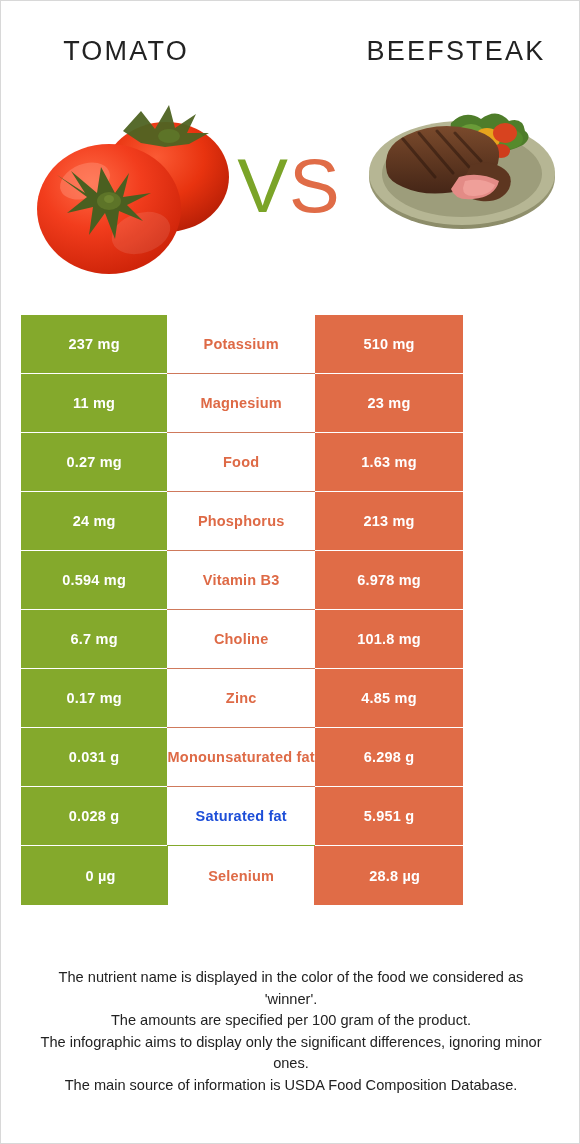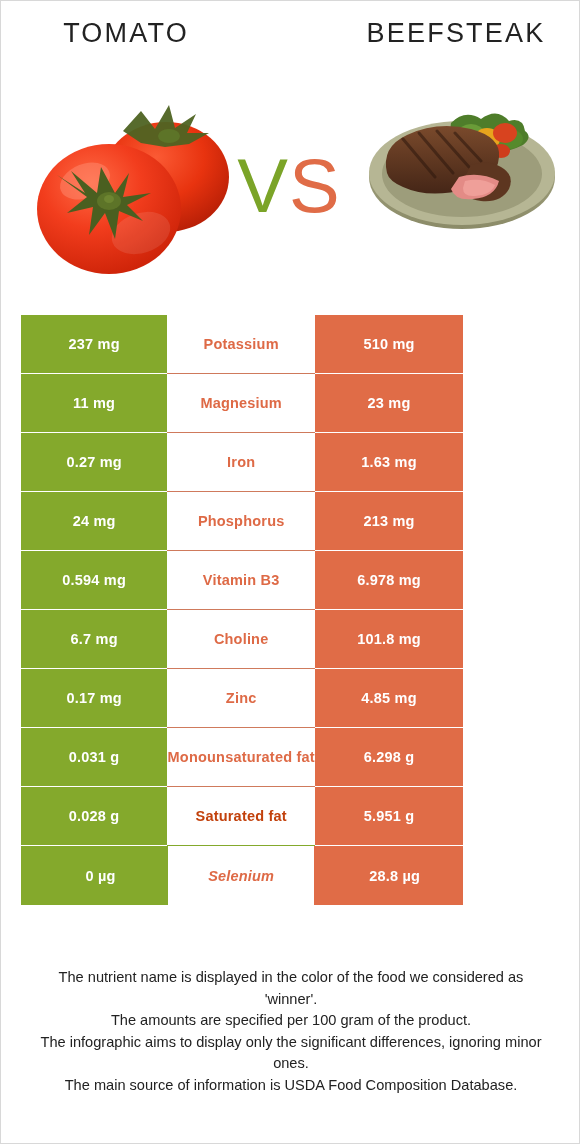--- a/index.html
+++ b/index.html
@@ -23,21 +23,21 @@
 
   
   .header {
     position: absolute;
     top: 0; left: 0;
     width: 580px;
     height: 300px;
   }
   .food-title {
     position: absolute;
-    top: 17px;
+    top: 35px;
     font-size: 27px;
     font-weight: 300;
     letter-spacing: 2.2px;
     color: #222222;
     text-transform: uppercase;
     text-align: center;
     white-space: nowrap;
     font-family: "Liberation Sans", sans-serif;
   }
   #title-left  { left: 0;   width: 250px; }
@@ -109,22 +109,22 @@
   .row:last-child .cell-right { border-bottom: none; padding-left: 12px; }
 
   .nutrient {
     font-size: 14.5px;
     font-weight: 600;
     letter-spacing: .2px;
   }
   .win-orange .cell-mid { border-bottom: 1px solid #cf7a5c; }
   .win-orange .nutrient { color: #de6a46; }
   .win-green  .cell-mid { border-bottom: 1px solid #84a92c; }
-  .win-green  .nutrient { color: #c2410c; }
-  .row:last-child .cell-mid { border-bottom: none; font-style: italic; }
+  .win-green  .nutrient { color: #1d4ed8; }
+  .row:last-child .cell-mid { border-bottom: none; }
 
   
   .footer {
     position: absolute;
     left: 28px;
     top: 966px;
     width: 524px;
     text-align: center;
     font-size: 14.6px;
     line-height: 21.5px;
@@ -235,21 +235,21 @@
       <div class="row win-orange">
         <div class="cell cell-left">11 mg</div>
         <div class="cell cell-mid">
           <span class="nutrient">Magnesium</span>
         </div>
         <div class="cell cell-right">23 mg</div>
       </div>
       <div class="row win-orange">
         <div class="cell cell-left">0.27 mg</div>
         <div class="cell cell-mid">
-          <span class="nutrient">Iron</span>
+          <span class="nutrient">Food</span>
         </div>
         <div class="cell cell-right">1.63 mg</div>
       </div>
       <div class="row win-orange">
         <div class="cell cell-left">24 mg</div>
         <div class="cell cell-mid">
           <span class="nutrient">Phosphorus</span>
         </div>
         <div class="cell cell-right">213 mg</div>
       </div>

